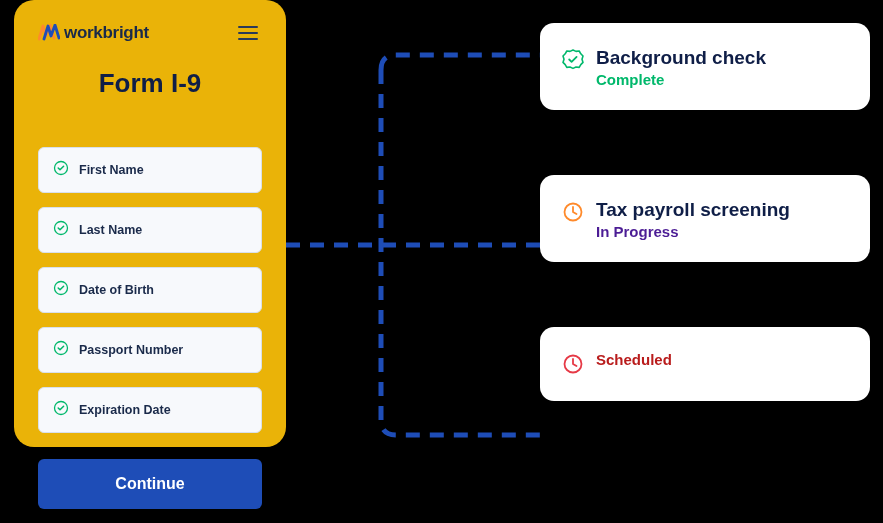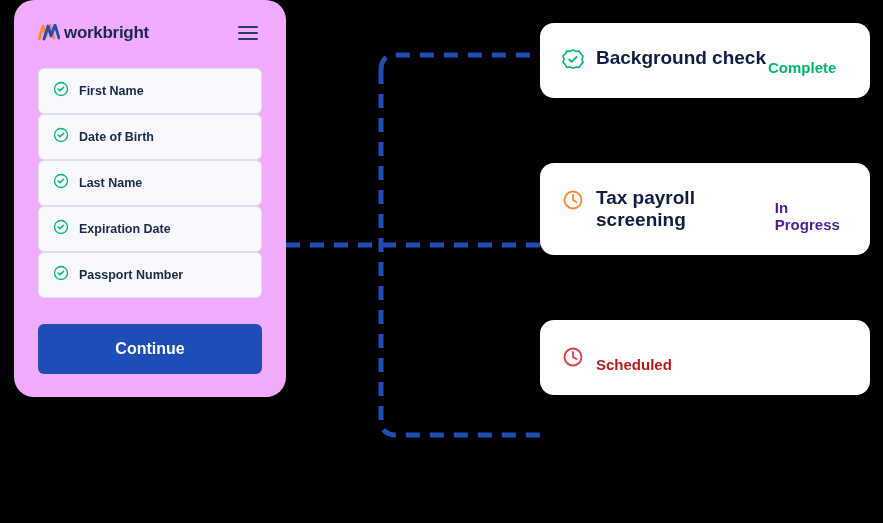--- a/index.html
+++ b/index.html
@@ -9,22 +9,22 @@
       height: 523px;
       background: #000;
       position: relative;
       overflow: hidden;
     }
     .phone-card {
       position: absolute;
       left: 14px;
       top: 0;
       width: 272px;
-      height: 397px;
-      background: #f0abfc;
+      height: 447px;
+      background: #eab308;
       border-radius: 20px;
       padding: 22px 24px;
       box-shadow: 0 4px 20px rgba(0,0,0,0.08);
     }
     .phone-header {
       display: flex;
       justify-content: space-between;
       align-items: center;
       margin-bottom: 24px;
     }
@@ -59,20 +59,21 @@
     .form-title {
       text-align: center;
       font-size: 26px;
       font-weight: 800;
       color: #0f1e47;
       margin-bottom: 48px;
     }
     .field-list {
       display: flex;
       flex-direction: column;
+      gap: 14px;
     }
     .field-item {
       display: flex;
       align-items: center;
       gap: 10px;
       padding: 12px 14px;
       border: 1px solid #d8e0eb;
       border-radius: 6px;
       background: #f7f9fc;
     }
@@ -118,31 +119,31 @@
       display: flex;
       align-items: flex-start;
       gap: 12px;
     }
     .status-icon {
       flex-shrink: 0;
       margin-top: 2px;
     }
     .status-text {
       display: flex;
+      flex-direction: column;
       gap: 2px;
     }
     .status-title {
       font-size: 19px;
       font-weight: 800;
       color: #0f1e47;
     }
     .status-sub {
       font-size: 15px;
       font-weight: 600;
-      margin-top: 12px;
     }
     .sub-green { color: #00b86b; }
     .sub-orange { color: #4c1d95; }
     .sub-red { color: #b91c1c; }
   </style>
 </head>
 <body>
 
 <div class="phone-card">
   <div class="phone-header">
@@ -155,66 +156,67 @@
       </span>
       <span class="logo-text">workbright</span>
     </div>
     <div class="hamburger">
       <span></span>
         <span></span>
         <span></span>
     </div>
   </div>
 
+  <h1 class="form-title">Form I-9</h1>
 
   <div class="field-list">
     <div class="field-item">
       <span>
         <svg width="16" height="16" viewBox="0 0 16 16">
             <circle cx="8" cy="8" r="6.5" stroke="#00b86b" stroke-width="1.3" fill="none"></circle>
             <path d="M5.2 8 l1.8 1.8 l3.6 -3.6" stroke="#00b86b" stroke-width="1.5" fill="none" stroke-linecap="round" stroke-linejoin="round"></path>
           </svg>
       </span>
       <span class="field-label">First Name</span>
     </div>
     <div class="field-item">
       <span>
         <svg width="16" height="16" viewBox="0 0 16 16">
             <circle cx="8" cy="8" r="6.5" stroke="#00b86b" stroke-width="1.3" fill="none"></circle>
             <path d="M5.2 8 l1.8 1.8 l3.6 -3.6" stroke="#00b86b" stroke-width="1.5" fill="none" stroke-linecap="round" stroke-linejoin="round"></path>
           </svg>
       </span>
+      <span class="field-label">Last Name</span>
+    </div>
+    <div class="field-item">
+      <span>
+        <svg width="16" height="16" viewBox="0 0 16 16">
+            <circle cx="8" cy="8" r="6.5" stroke="#00b86b" stroke-width="1.3" fill="none"></circle>
+            <path d="M5.2 8 l1.8 1.8 l3.6 -3.6" stroke="#00b86b" stroke-width="1.5" fill="none" stroke-linecap="round" stroke-linejoin="round"></path>
+          </svg>
+      </span>
       <span class="field-label">Date of Birth</span>
     </div>
     <div class="field-item">
       <span>
         <svg width="16" height="16" viewBox="0 0 16 16">
             <circle cx="8" cy="8" r="6.5" stroke="#00b86b" stroke-width="1.3" fill="none"></circle>
             <path d="M5.2 8 l1.8 1.8 l3.6 -3.6" stroke="#00b86b" stroke-width="1.5" fill="none" stroke-linecap="round" stroke-linejoin="round"></path>
           </svg>
       </span>
-      <span class="field-label">Last Name</span>
+      <span class="field-label">Passport Number</span>
     </div>
     <div class="field-item">
       <span>
         <svg width="16" height="16" viewBox="0 0 16 16">
             <circle cx="8" cy="8" r="6.5" stroke="#00b86b" stroke-width="1.3" fill="none"></circle>
             <path d="M5.2 8 l1.8 1.8 l3.6 -3.6" stroke="#00b86b" stroke-width="1.5" fill="none" stroke-linecap="round" stroke-linejoin="round"></path>
           </svg>
       </span>
       <span class="field-label">Expiration Date</span>
-    </div>
-    <div class="field-item">
-      <span>
-        <svg width="16" height="16" viewBox="0 0 16 16">
-            <circle cx="8" cy="8" r="6.5" stroke="#00b86b" stroke-width="1.3" fill="none"></circle>
-            <path d="M5.2 8 l1.8 1.8 l3.6 -3.6" stroke="#00b86b" stroke-width="1.5" fill="none" stroke-linecap="round" stroke-linejoin="round"></path>
-          </svg>
-      </span>
-      <span class="field-label">Passport Number</span>
     </div>
   </div>
 
   <button class="continue-btn">Continue</button>
 </div>
 
 <svg class="connector" viewBox="0 0 260 410">
   <path d="M0 200 L260 200" stroke="#1e4db7" stroke-width="5" stroke-dasharray="14 10" fill="none"></path>
   <path d="M95 25 Q95 10 110 10 L260 10" stroke="#1e4db7" stroke-width="5" stroke-dasharray="14 10" fill="none"></path>
   <path d="M95 25 L95 375 Q95 390 110 390 L260 390" stroke="#1e4db7" stroke-width="5" stroke-dasharray="14 10" fill="none"></path>

